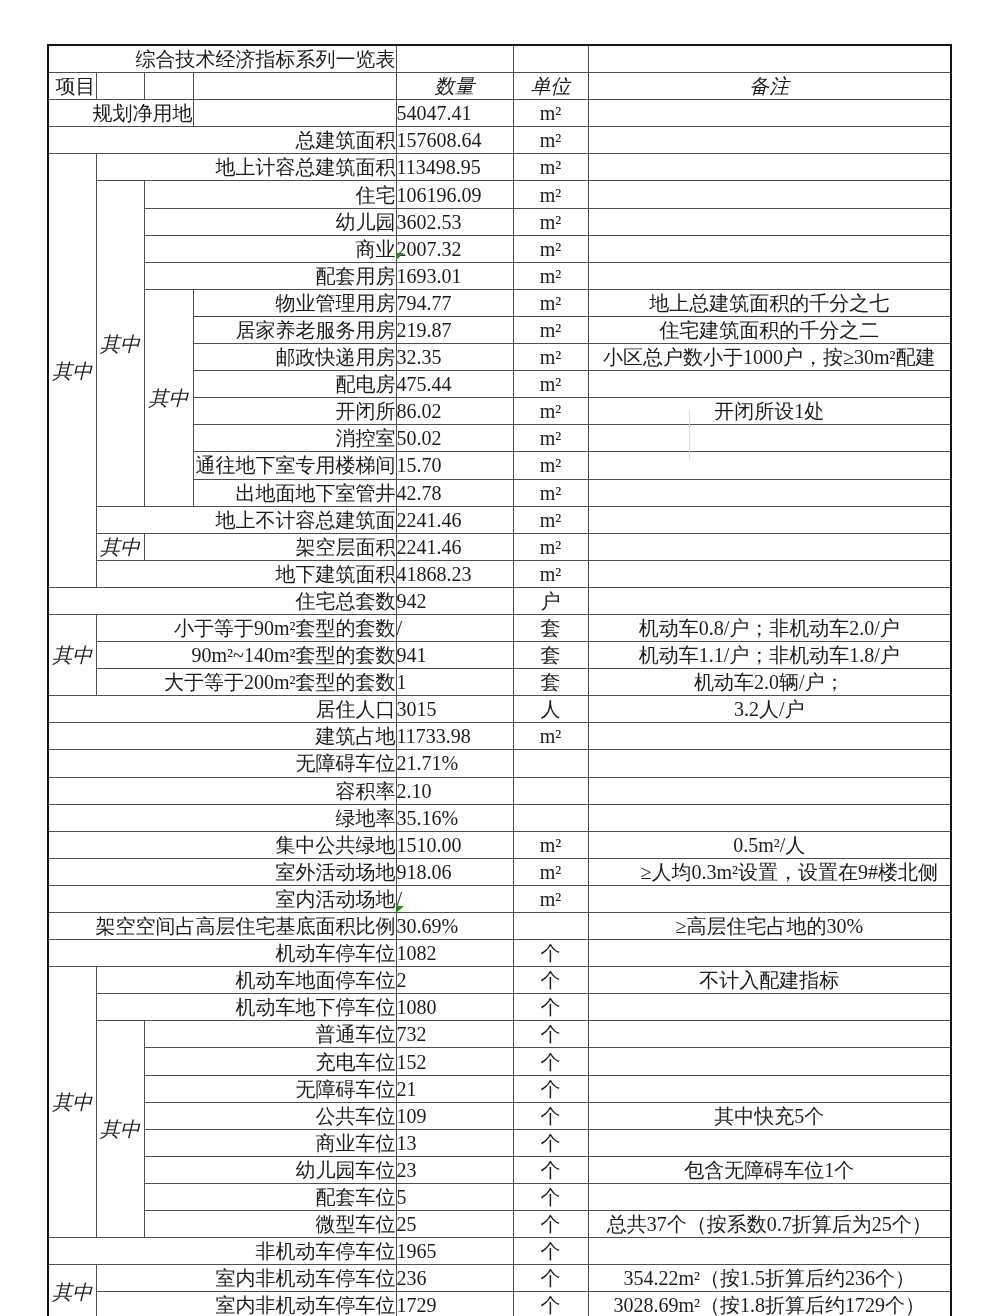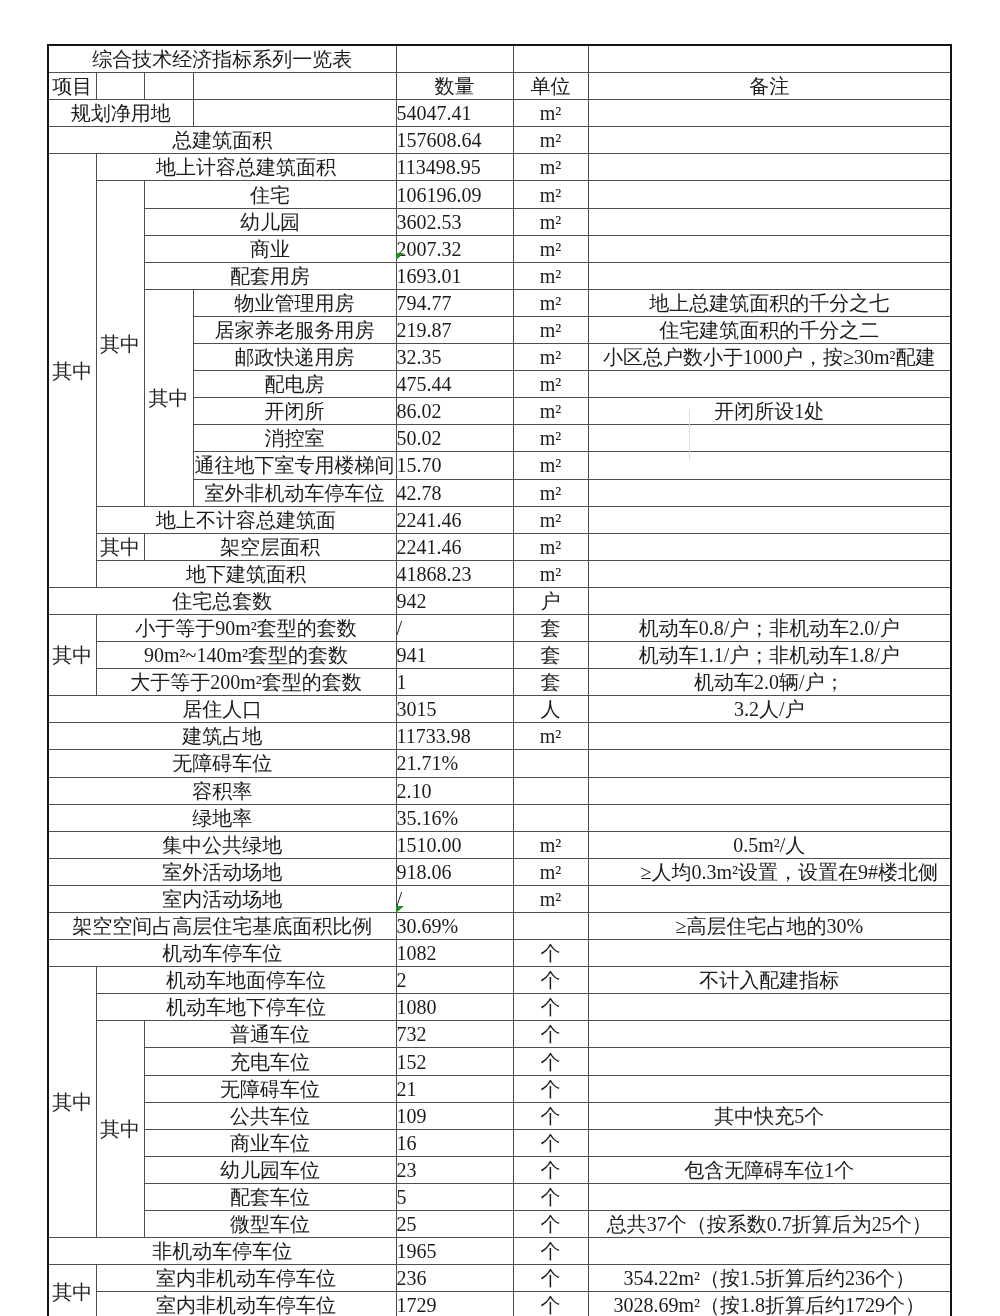--- a/index.html
+++ b/index.html
@@ -20,22 +20,22 @@
   #sheet td {
     border: 1px solid #4f4f4f;
     height: 26.1px;
     font-size: 20px;
     line-height: 1.1;
     padding: 0;
     overflow: hidden;
     white-space: nowrap;
     vertical-align: middle;
   }
-  td.lab { text-align: center; padding-left: 4px; }
-  td.mid { text-align: center; }
+  td.lab { text-align: right; padding-left: 4px; }
+  td.mid { text-align: center; font-style: italic; }
   td.num { text-align: left; }
   td.unit { text-align: center; }
   td.rem { text-align: center; padding-left: 5px; }
   .flag {
     position: absolute;
     width: 8px; height: 7px;
     background: #1e8e1e;
     clip-path: polygon(0 0, 100% 0, 0 100%);
   }
   #flag-1 { left: 396px; top: 253px; }
@@ -173,21 +173,21 @@
   </tr>
 
   <tr>
     <td class="lab">通往地下室专用楼梯间</td>
     <td class="num">15.70</td>
     <td class="unit">m²</td>
     <td class="rem"></td>
   </tr>
 
   <tr>
-    <td class="lab">室外非机动车停车位</td>
+    <td class="lab">出地面地下室管井</td>
     <td class="num">42.78</td>
     <td class="unit">m²</td>
     <td class="rem"></td>
   </tr>
 
   <tr>
     <td colspan="3" class="lab">地上不计容总建筑面</td>
     <td class="num">2241.46</td>
     <td class="unit">m²</td>
     <td class="rem"></td>
@@ -346,21 +346,21 @@
 
   <tr>
     <td colspan="2" class="lab">公共车位</td>
     <td class="num">109</td>
     <td class="unit">个</td>
     <td class="rem">其中快充5个</td>
   </tr>
 
   <tr>
     <td colspan="2" class="lab">商业车位</td>
-    <td class="num">16</td>
+    <td class="num">13</td>
     <td class="unit">个</td>
     <td class="rem"></td>
   </tr>
 
   <tr>
     <td colspan="2" class="lab">幼儿园车位</td>
     <td class="num">23</td>
     <td class="unit">个</td>
     <td class="rem">包含无障碍车位1个</td>
   </tr>

